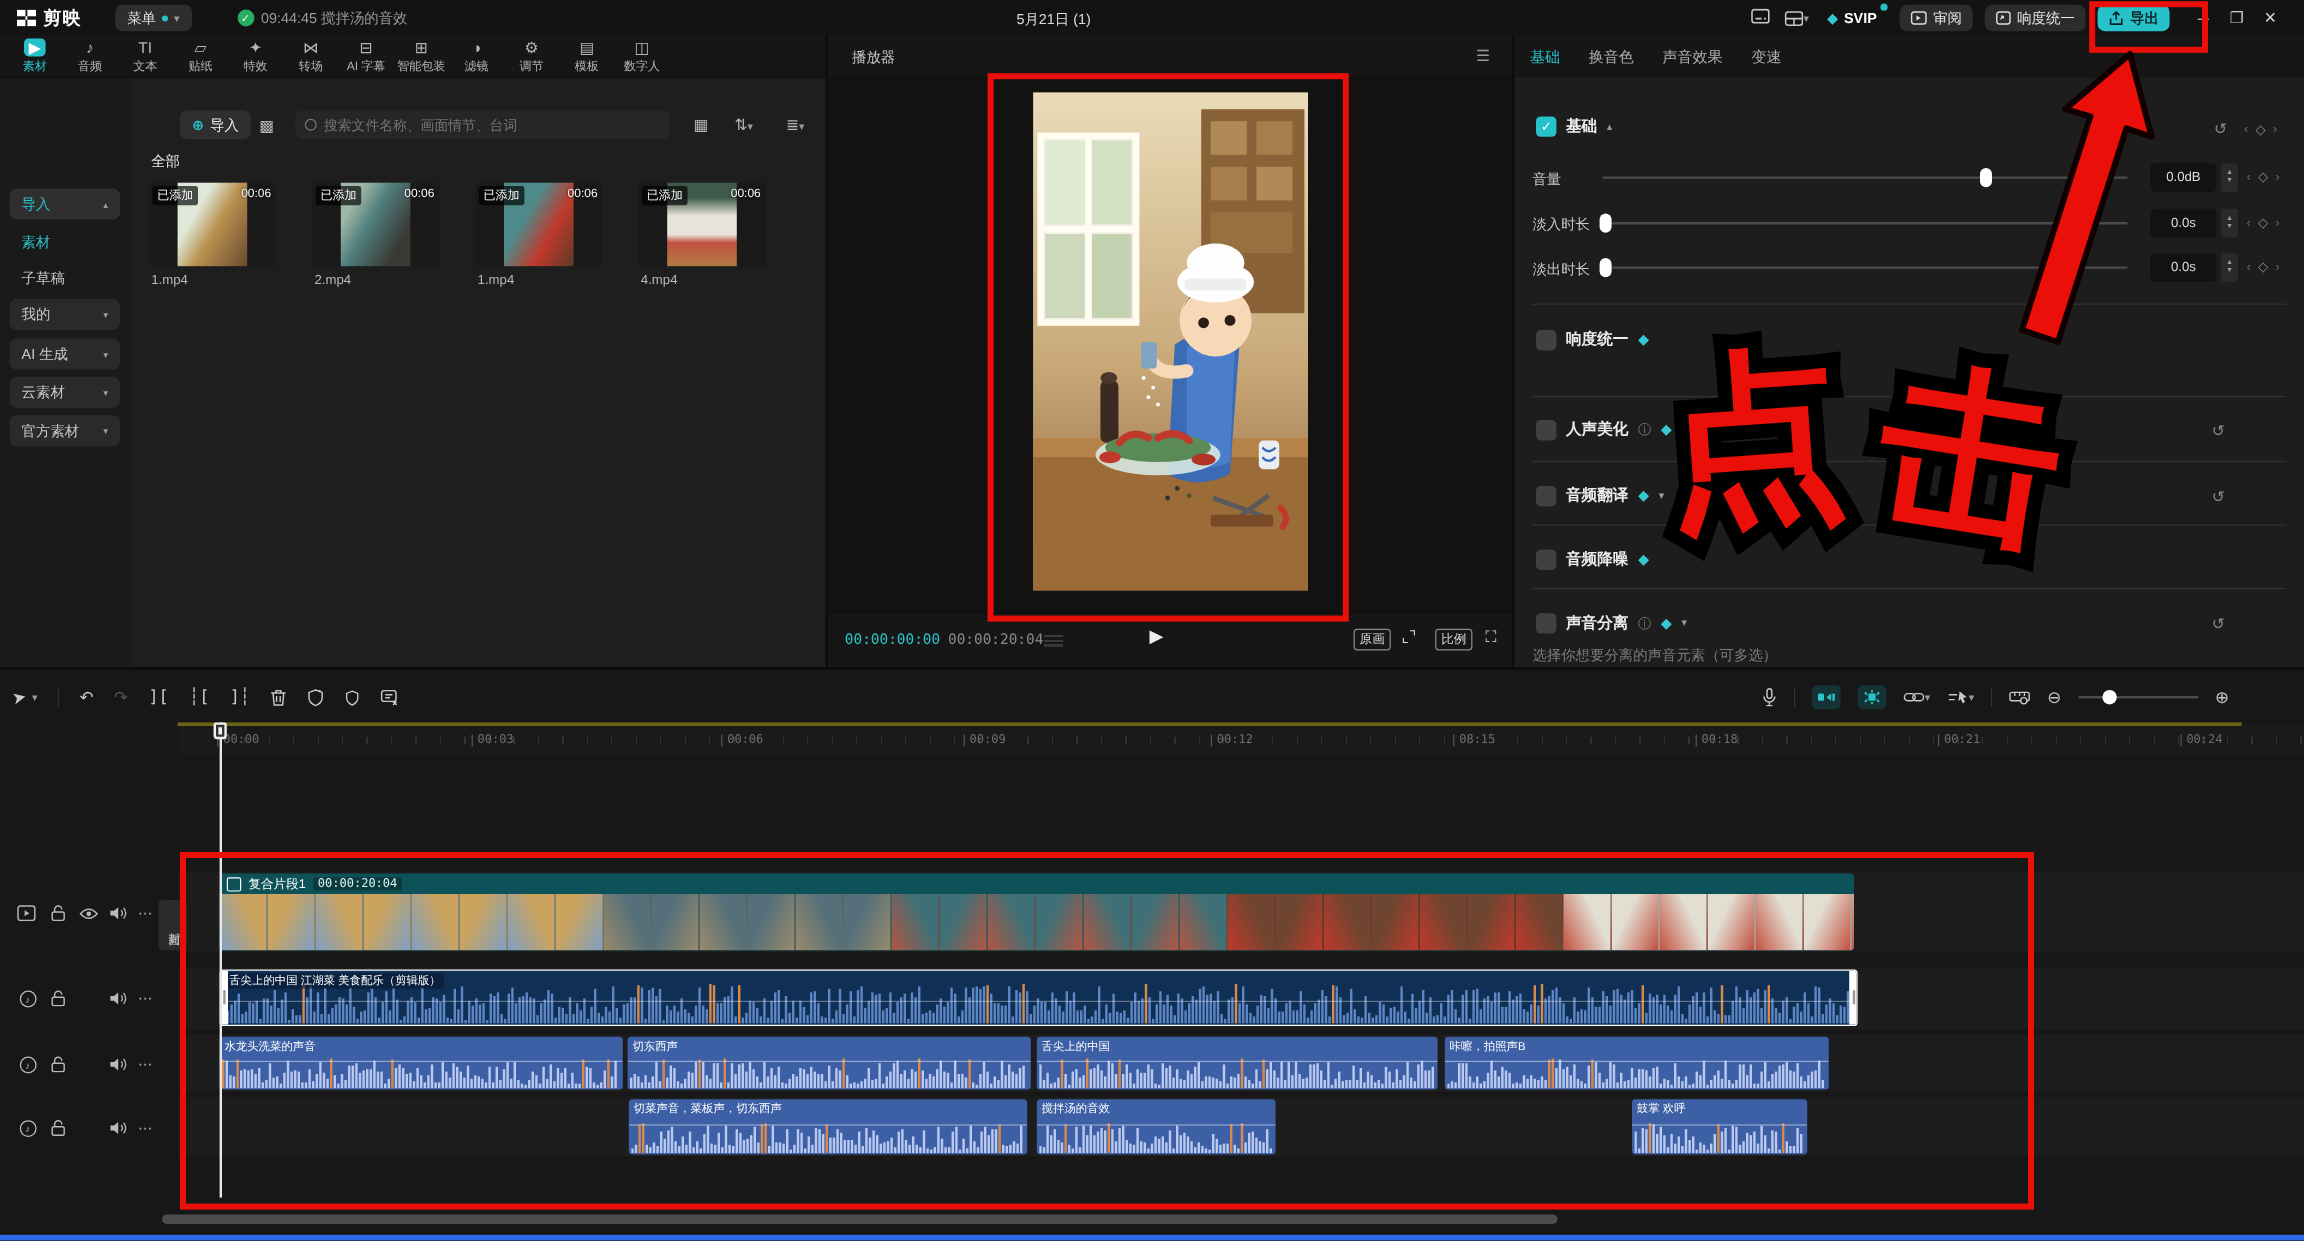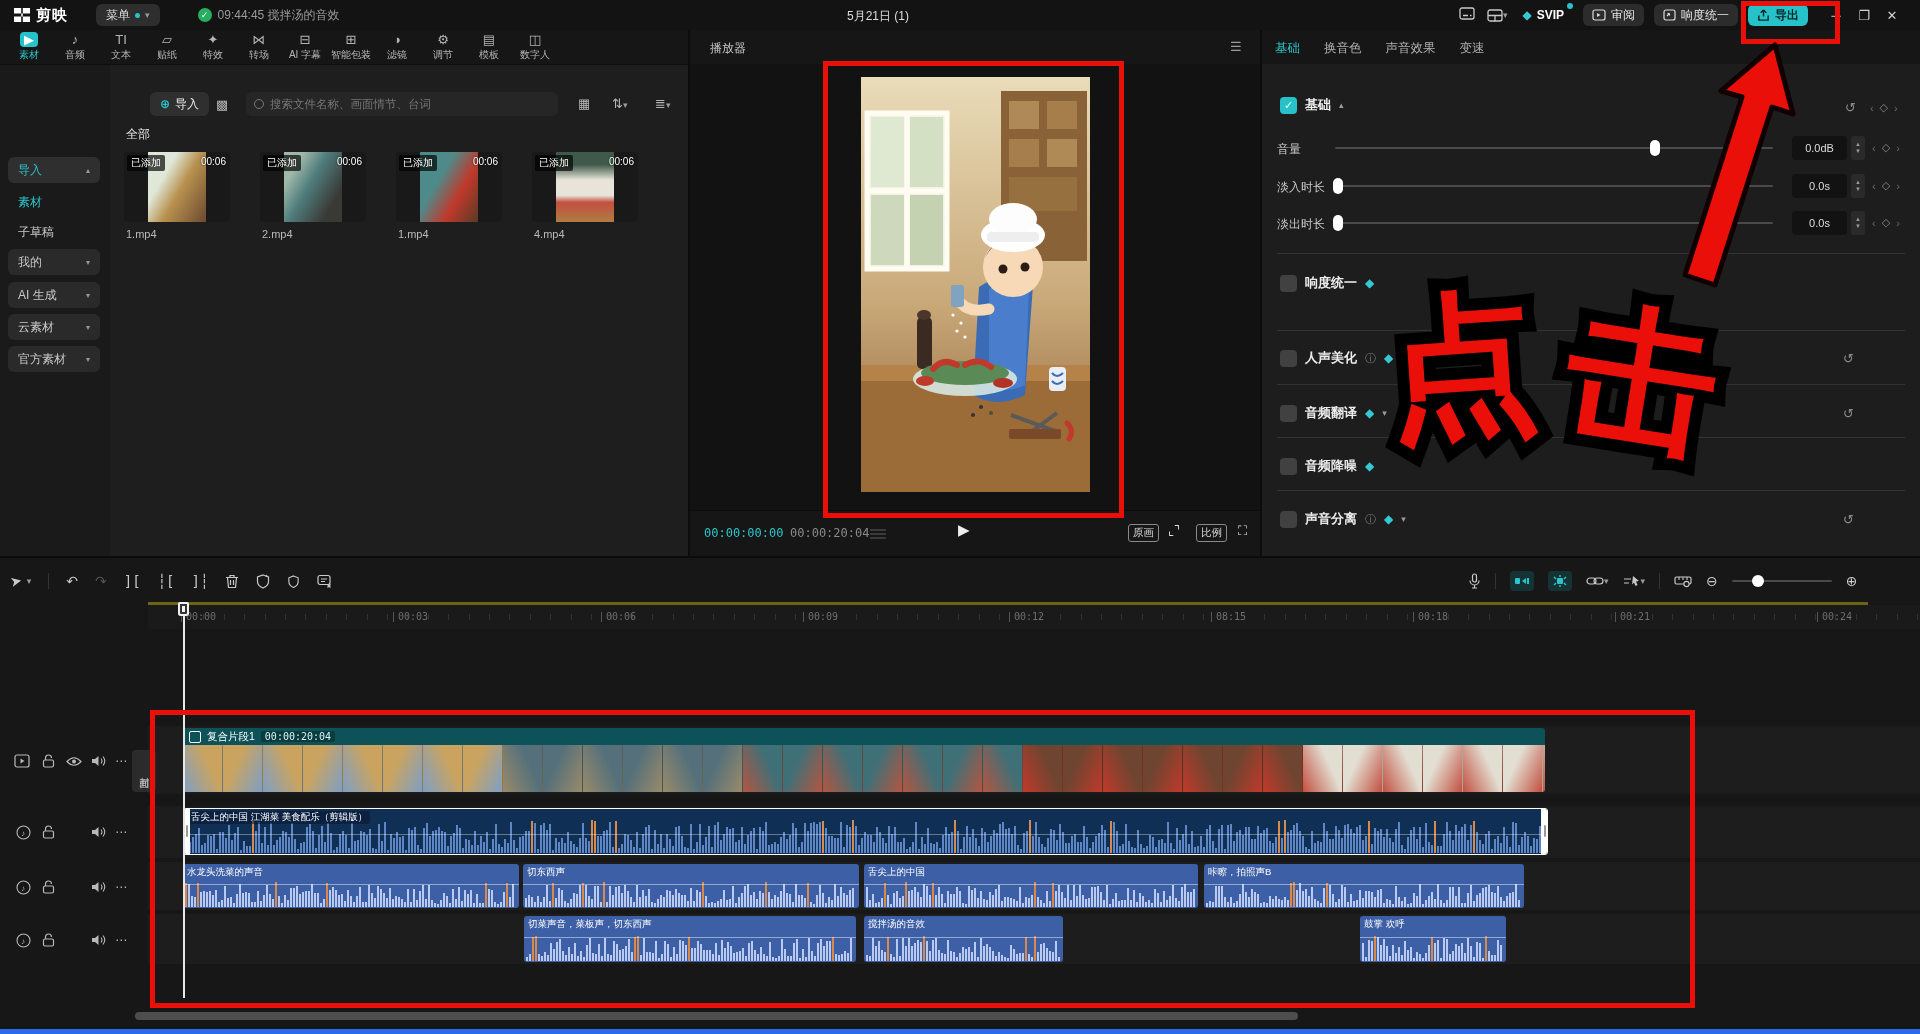--- a/index.html
+++ b/index.html
@@ -534,20 +534,21 @@
       </div>
       <div class="sec" style="top: 508px;">
         <div class="srow">
           <span class="cb"></span>
           <span class="slabel">声音分离</span>
           <span class="ic-info">ⓘ</span>
           <span class="gem">◆</span>
           <span class="chev">▾</span>
         </div>
         <span class="sreset reset-ic">↺</span>
+        <div class="sdesc">选择你想要分离的声音元素（可多选）</div>
       </div>
     </div>
 
   <div id="timeline" class="abs"></div>
   <div class="ttool-l abs">
     <span class="tico" style="transform:rotate(-12deg)">➤</span>
     <span class="chev" style="margin-left:-12px">▾</span>
     <span class="vsep"></span>
     <span class="tico">↶</span>
     <span class="tico dim">↷</span>

